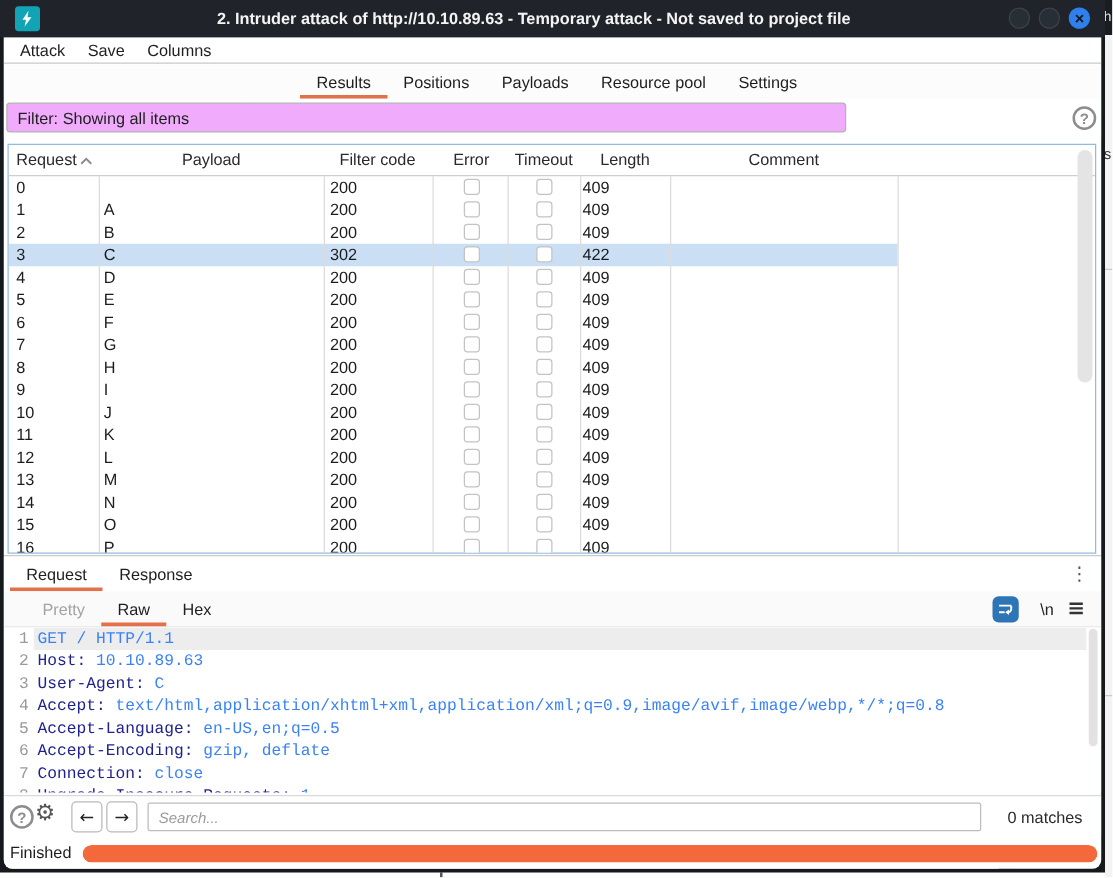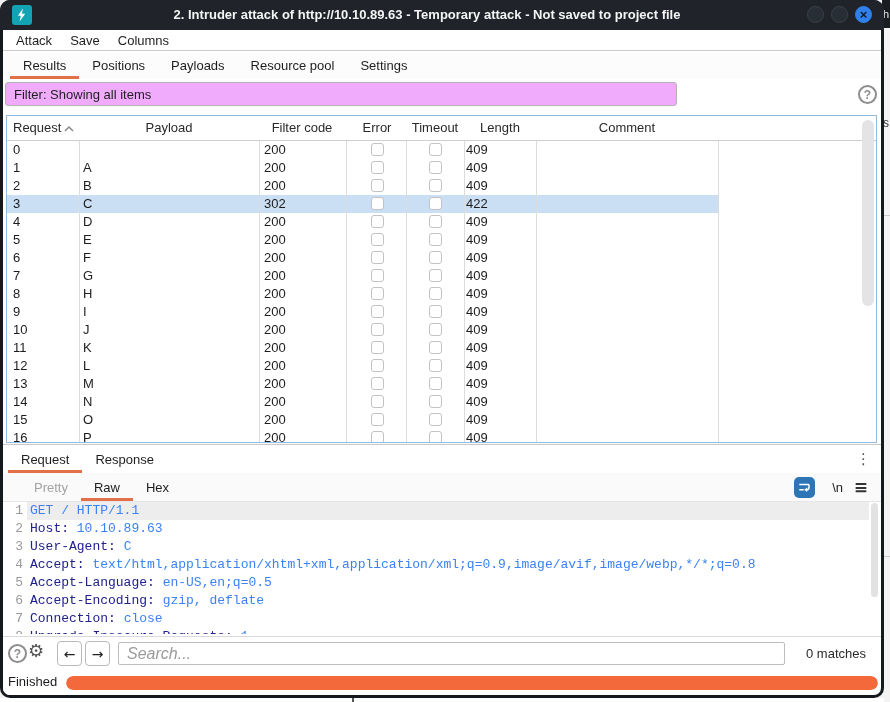--- a/index.html
+++ b/index.html
@@ -8,34 +8,34 @@
   
   .bg-right{position:absolute;right:0;top:0;width:8px;height:702px;background:#f3f3f3;}
   .bg-right-top{position:absolute;left:0;top:0;width:8px;height:28px;background:#191d22;color:#e8e8e8;font-size:11px;line-height:28px;padding-left:1px;box-sizing:border-box;}
   .bg-frag-s{position:absolute;left:1px;top:116px;font-size:12px;color:#333;}
   .bg-line1{position:absolute;left:0;top:215px;width:8px;height:1px;background:#c9c9c9;}
   .bg-line2{position:absolute;left:0;top:556px;width:8px;height:1px;background:#c9c9c9;}
   .bg-bottom{position:absolute;left:0;bottom:0;width:884px;height:4px;background:#ffffff;}
   .bg-tick{position:absolute;left:352px;top:0;width:2px;height:4px;background:#555;}
 
   
-  .window{position:absolute;left:0;top:0;width:884px;height:698px;background:#15181d;border-radius:10px;overflow:hidden;}
+  .window{position:absolute;left:0;top:0;width:884px;height:698px;background:#15181d;border-radius:0;overflow:hidden;}
   .titlebar{position:absolute;left:0;top:0;width:884px;height:30px;background:#20242a;}
   .app-icon{position:absolute;left:12px;top:5px;width:20px;height:20px;background:#12a4b4;border-radius:3px;display:flex;align-items:center;justify-content:center;}
   .title{position:absolute;left:60px;right:90px;top:0;height:30px;line-height:30px;text-align:center;color:#f4f4f4;font-size:13px;font-weight:bold;white-space:nowrap;overflow:hidden;}
   .winbtns{position:absolute;right:12px;top:6px;display:flex;gap:7px;}
   .wbtn{width:17px;height:17px;border-radius:50%;background:#282e35;border:1px solid #3a424b;box-sizing:border-box;}
   .wbtn.close{background:#2f80ed;border-color:#2f80ed;color:#14181d;font-size:13px;font-weight:bold;display:flex;align-items:center;justify-content:center;line-height:1;}
 
   .win-content{position:absolute;left:3px;top:30px;width:878px;height:665px;background:#ffffff;
                border-bottom-left-radius:7px;border-bottom-right-radius:7px;overflow:hidden;font-size:13px;color:#1e1e1e;}
 
   
   .menubar{position:absolute;left:0;top:0;width:878px;height:21px;background:#fff;border-bottom:1px solid #c9c9c9;display:flex;align-items:center;padding-left:13px;gap:18px;box-sizing:border-box;}
-  .tabbar{position:absolute;left:0;top:22px;width:878px;height:27px;background:#fcfcfc;display:flex;padding-left:7px;box-sizing:border-box;}
+  .tabbar{position:absolute;left:0;top:22px;width:878px;height:27px;background:#fcfcfc;display:flex;padding-left:7px;box-sizing:border-box;justify-content:center;}
   .tab{padding:0 13px;display:flex;align-items:center;position:relative;color:#1e1e1e;}
   .tab.selected::after{content:"";position:absolute;left:0;right:0;bottom:0;height:3px;background:#e2714a;}
 
   
   .filter-row{position:absolute;left:0;top:49px;width:878px;height:31px;background:#fff;}
   .filter-box{position:absolute;left:2px;top:3px;width:672px;height:24px;border:1px solid #b3b3b3;border-radius:3px;box-sizing:border-box;display:flex;align-items:center;padding-left:8px;background:#f0abfc;}
   .help-circle{width:19px;height:19px;border:2px solid #8d8d8d;border-radius:50%;color:#8d8d8d;font-weight:bold;font-size:12px;display:flex;align-items:center;justify-content:center;box-sizing:border-box;background:#fff;}
   .filter-help{position:absolute;left:855px;top:6px;}
 
   
@@ -78,21 +78,21 @@
   .key{color:#20208f;}
   .val{color:#3b82f6;}
   .escroll{position:absolute;right:3px;top:1px;width:7px;height:94px;background:#e2e2e2;border-radius:4px;z-index:2;}
 
   
   .search-row{position:absolute;left:0;top:606px;width:878px;height:31px;background:#fff;border-top:1px solid #d9d9d9;box-sizing:content-box;}
   .sr-help{position:absolute;left:5px;top:7px;}
   .sr-gear{position:absolute;left:25px;top:3px;font-family:"DejaVu Sans",sans-serif;font-size:18px;color:#555;}
   .nav-btn{position:absolute;top:4px;width:25px;height:25px;border:1px solid #b9b9b9;border-radius:4px;background:#fff;box-sizing:border-box;display:flex;align-items:center;justify-content:center;font-family:"DejaVu Sans",sans-serif;font-size:14px;color:#222;}
   .prev{left:54px;}.next{left:82px;}
-  .search-input{position:absolute;left:115px;top:5px;width:667px;height:23px;border:1px solid #bdbdbd;border-radius:2px;box-sizing:border-box;padding-left:8px;font-family:"Liberation Sans",sans-serif;font-size:16px;font-style:italic;background:#fff;outline:none;color:#333;}
+  .search-input{position:absolute;left:115px;top:5px;width:667px;height:23px;border:1px solid #bdbdbd;border-radius:2px;box-sizing:border-box;padding-left:8px;font-family:"Liberation Sans",sans-serif;font-size:12px;font-style:italic;background:#fff;outline:none;color:#333;}
   .search-input::placeholder{color:#9b9b9b;font-style:italic;}
   .matches{position:absolute;right:15px;top:9px;color:#2a2a2a;}
 
   
   .status-row{position:absolute;left:0;top:637px;width:796px;height:28px;background:#fff;}
   .finished{position:absolute;left:5px;top:7px;color:#1c1c1c;}
   .progress-track{position:absolute;left:63px;top:9px;width:812px;height:14px;border-radius:7px;overflow:hidden;}
   .progress-fill{height:100%;border-radius:7px;background:#f4693c;}
 </style>
 </head>

